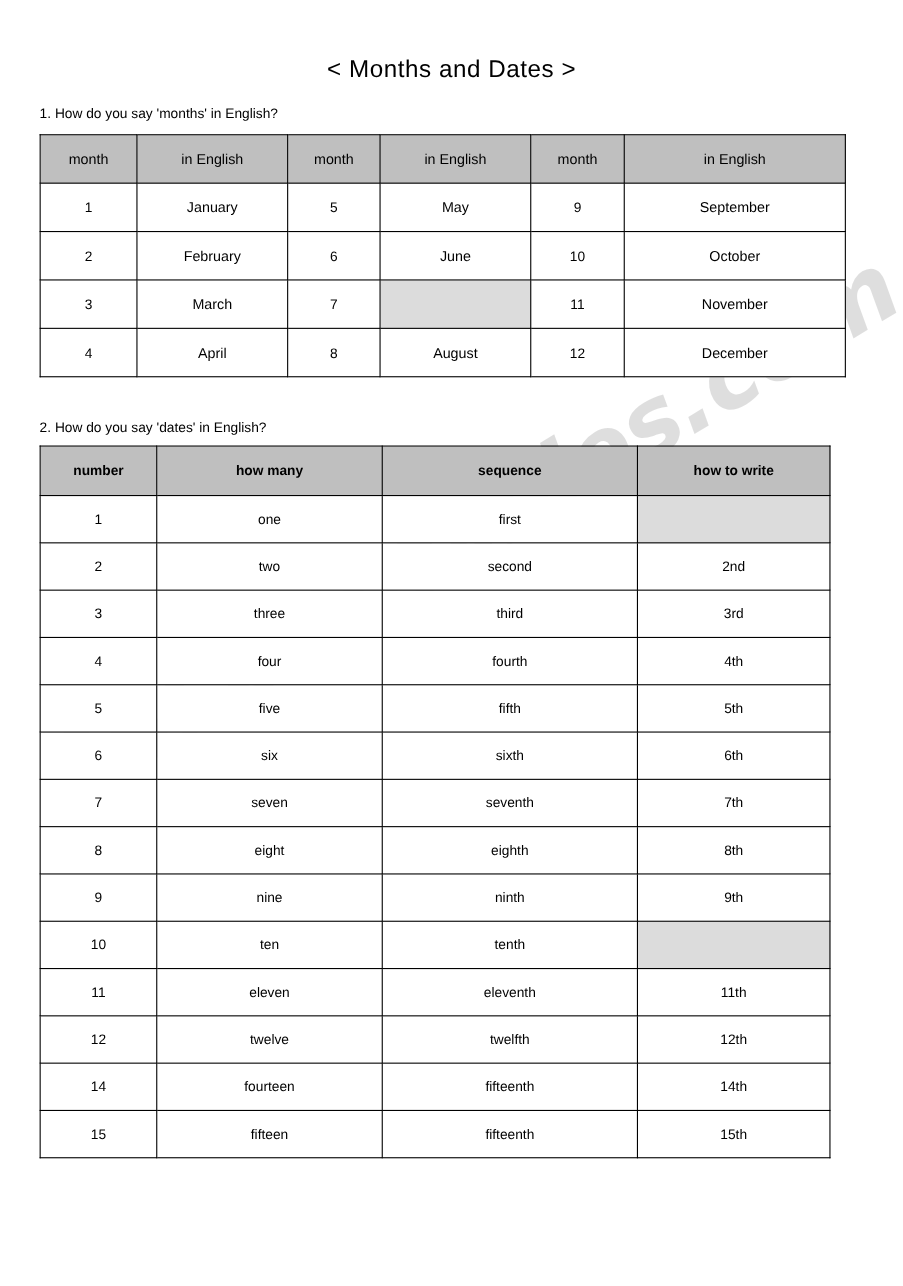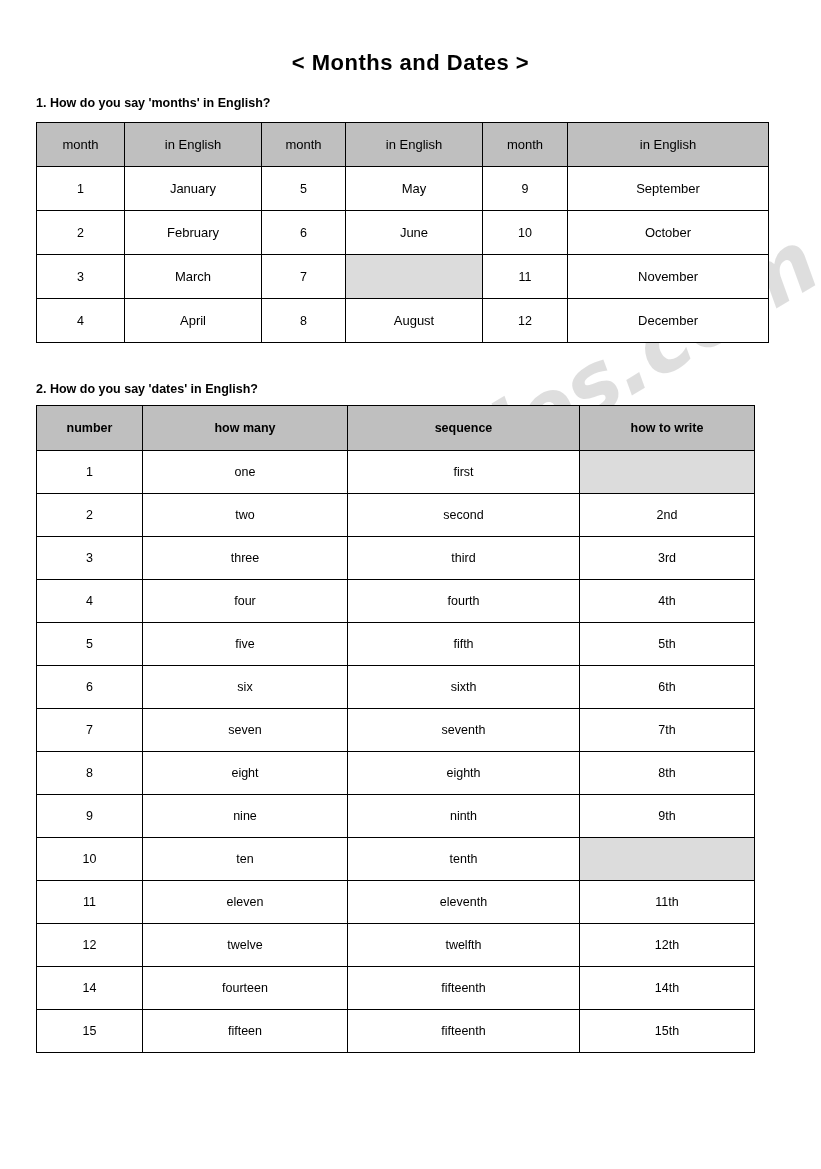--- a/index.html
+++ b/index.html
@@ -50,30 +50,30 @@
   }
 
   
   .doc-title {
     position: absolute;
     left: 0;
     top: 50px;
     width: 821px;
     text-align: center;
     font-size: 22px;
-    font-weight: bold;
+    font-weight: normal;
     letter-spacing: 0.5px;
     z-index: 10;
   }
 
   
   .question {
     position: absolute;
     font-size: 12.5px;
-    font-weight: bold;
+    font-weight: normal;
     z-index: 10;
   }
   #q1 { left: 36px; top: 96px; }
   #q2 { left: 36px; top: 382px; }
 
   
   .wsheet-table {
     position: absolute;
     border-collapse: collapse;
     table-layout: fixed;

